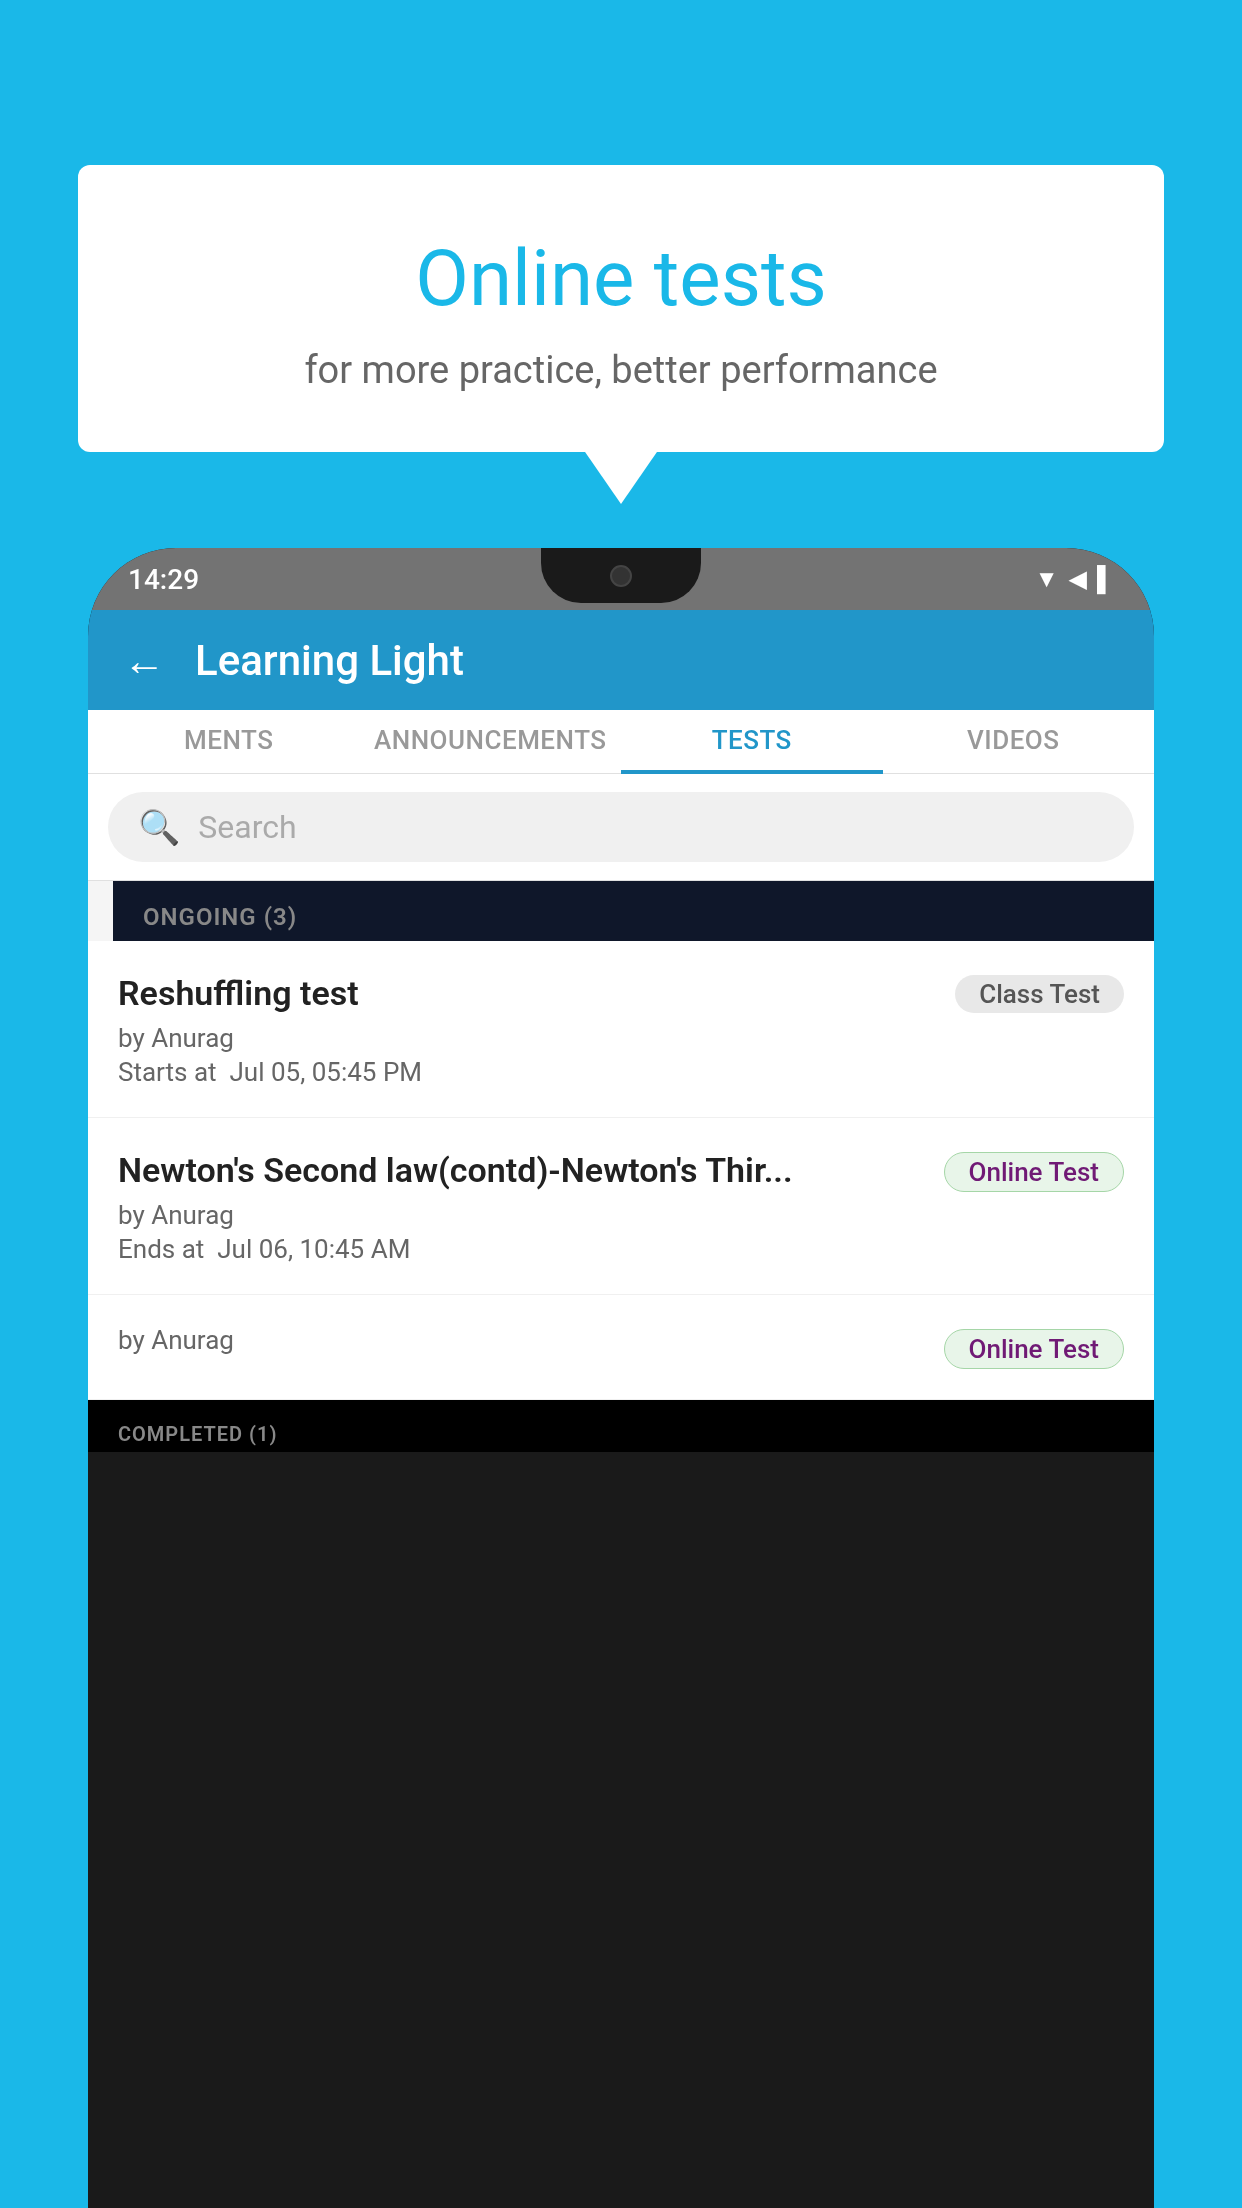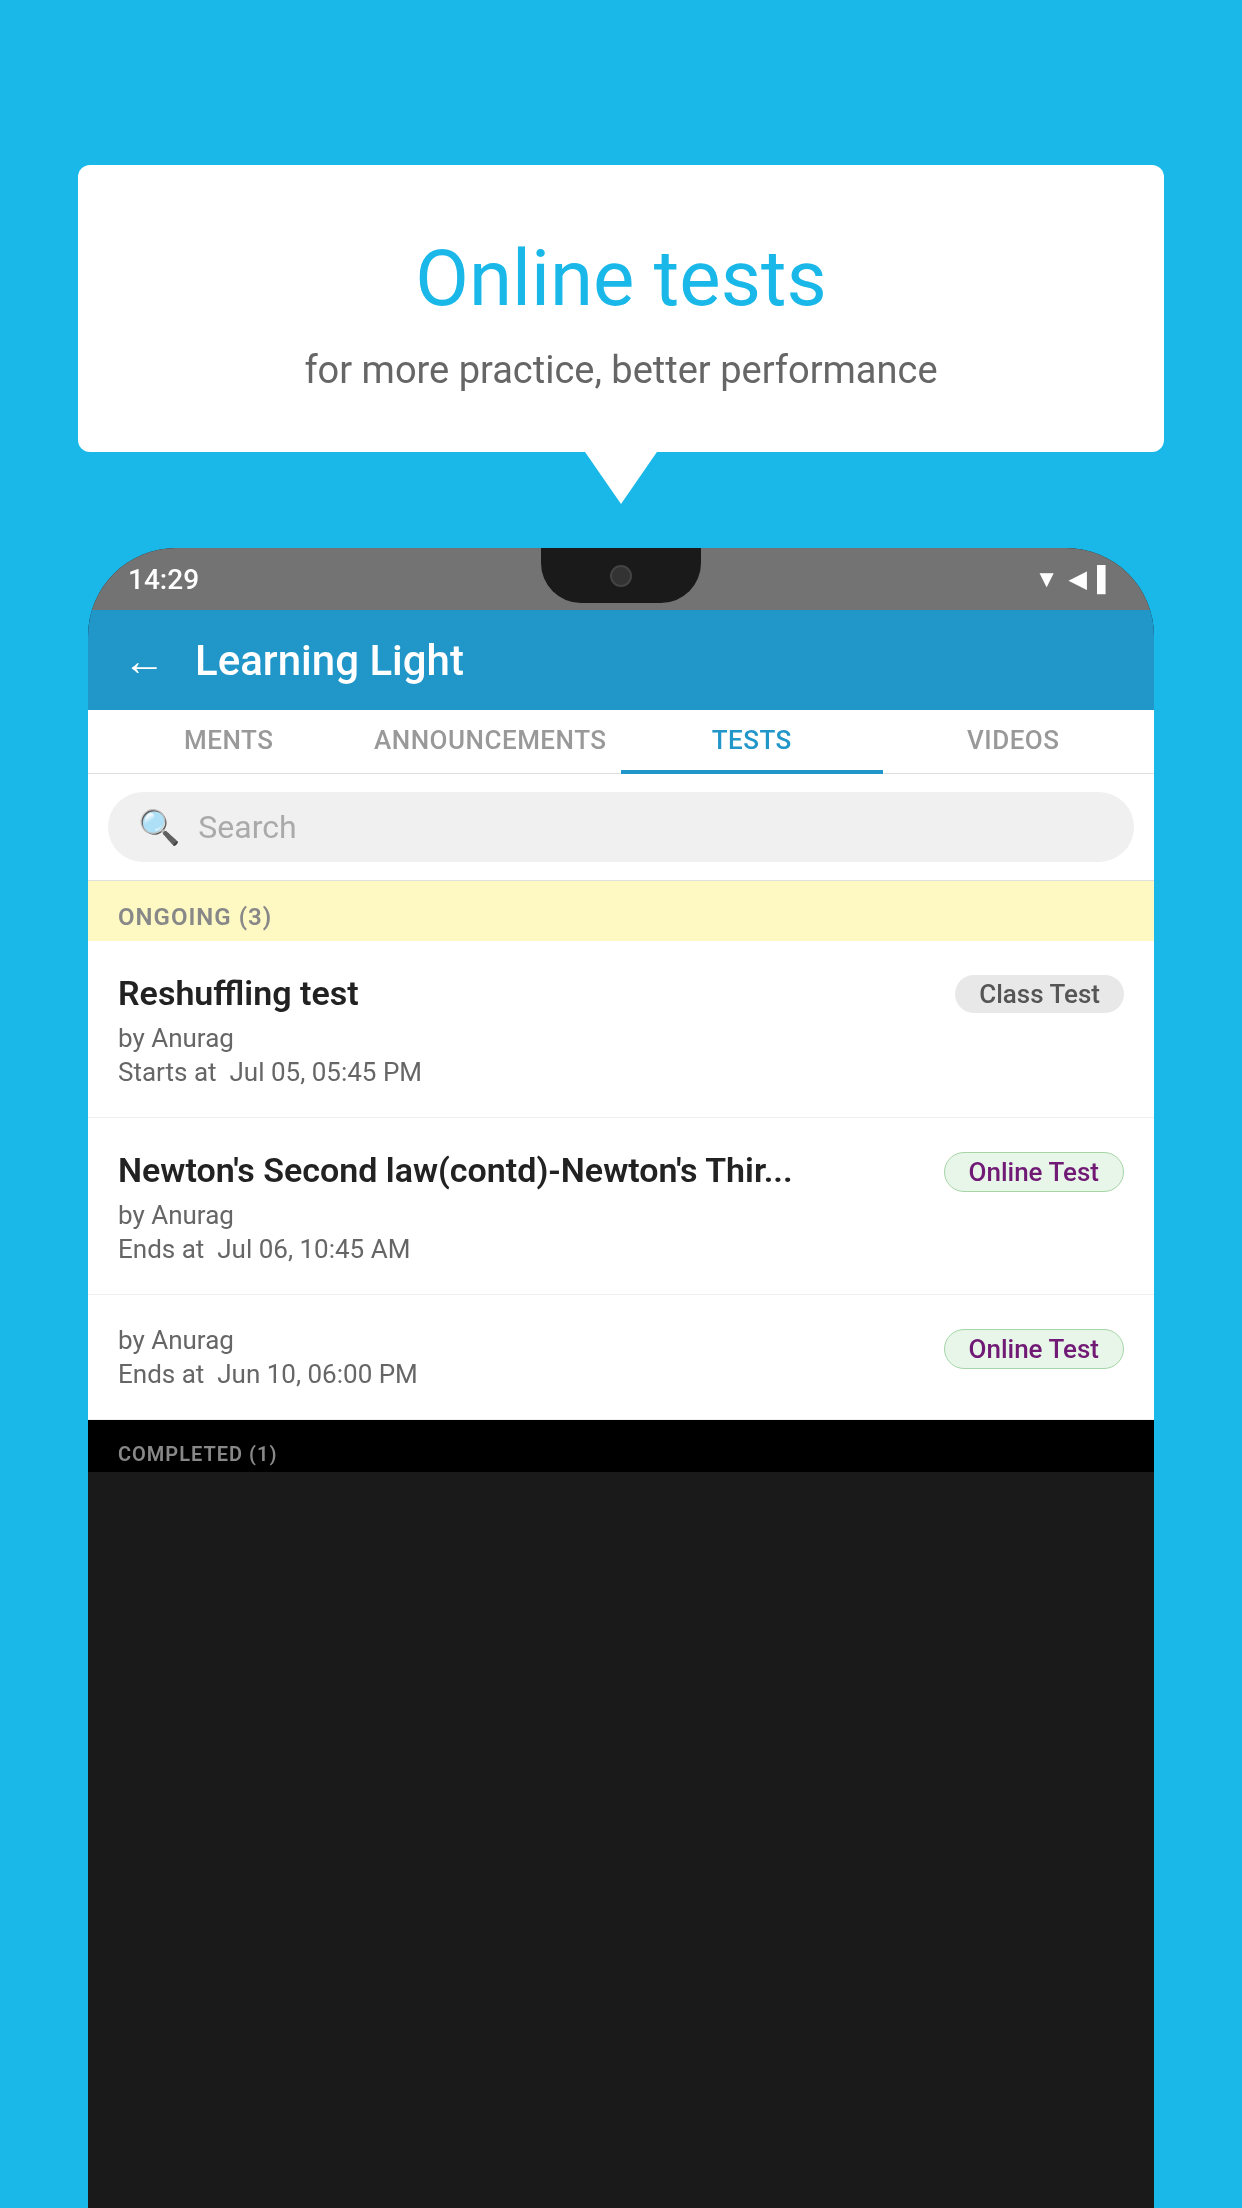--- a/index.html
+++ b/index.html
@@ -204,21 +204,22 @@
       color: #aaa;
     }
 
     
     .section-label {
       padding: 22px 30px 10px;
       font-size: 24px;
       color: #888;
       font-weight: 600;
       letter-spacing: 1px;
-      background: #fef9c3;
+      background: #0f172a;
+      margin-left: 25px;
     }
 
     
     .test-list {
       flex: 1;
       overflow: hidden;
     }
 
     .test-item {
       background: white;
@@ -349,23 +350,20 @@
           <div class="test-date">
             <span>Ends at</span>&nbsp;&nbsp;<span>Jul 06, 10:45 AM</span>
           </div>
         </div>
         <div class="test-badge badge-online">Online Test</div>
       </div>
 
       <div class="test-item">
         <div class="test-info">
           <div class="test-by">by Anurag</div>
-          <div class="test-date">
-            <span>Ends at</span>&nbsp;&nbsp;<span>Jun 10, 06:00 PM</span>
-          </div>
         </div>
         <div class="test-badge badge-online">Online Test</div>
       </div>
 
       <div class="completed-section">COMPLETED (1)</div>
 
     </div>
   </div>
 </div>
 

